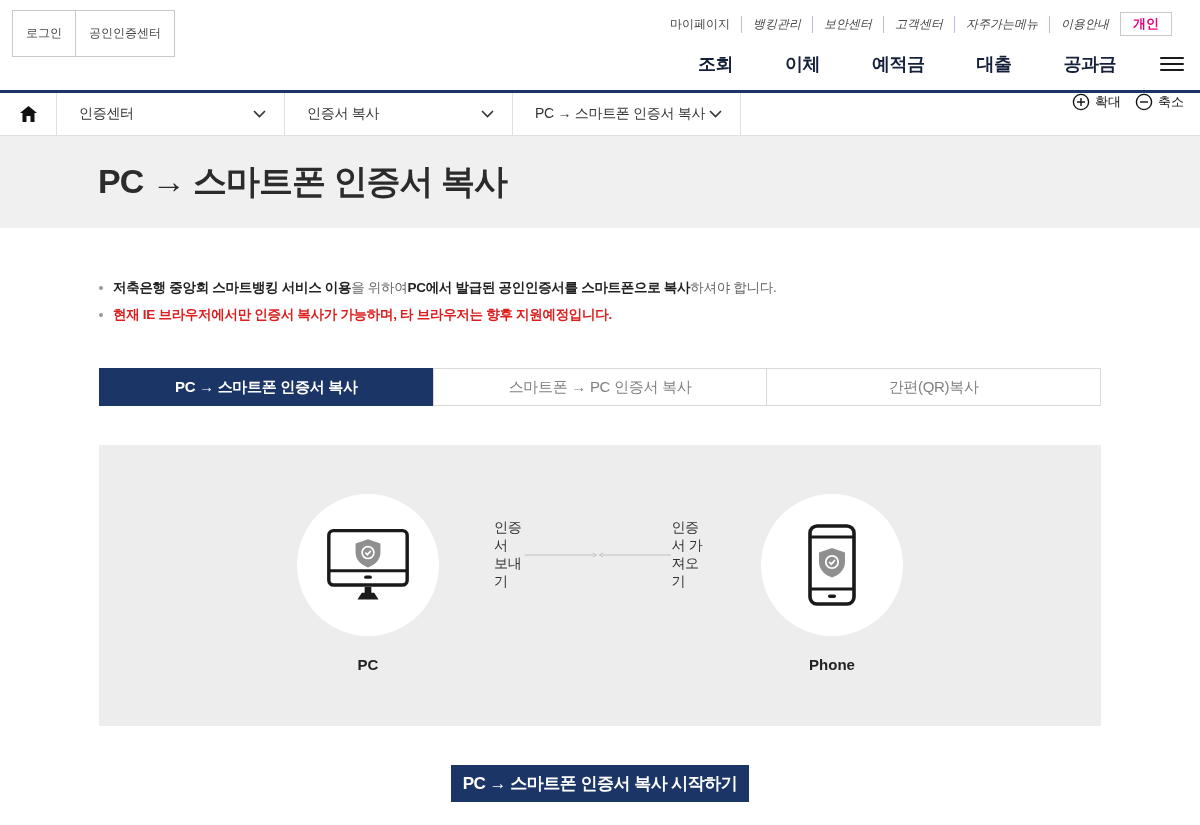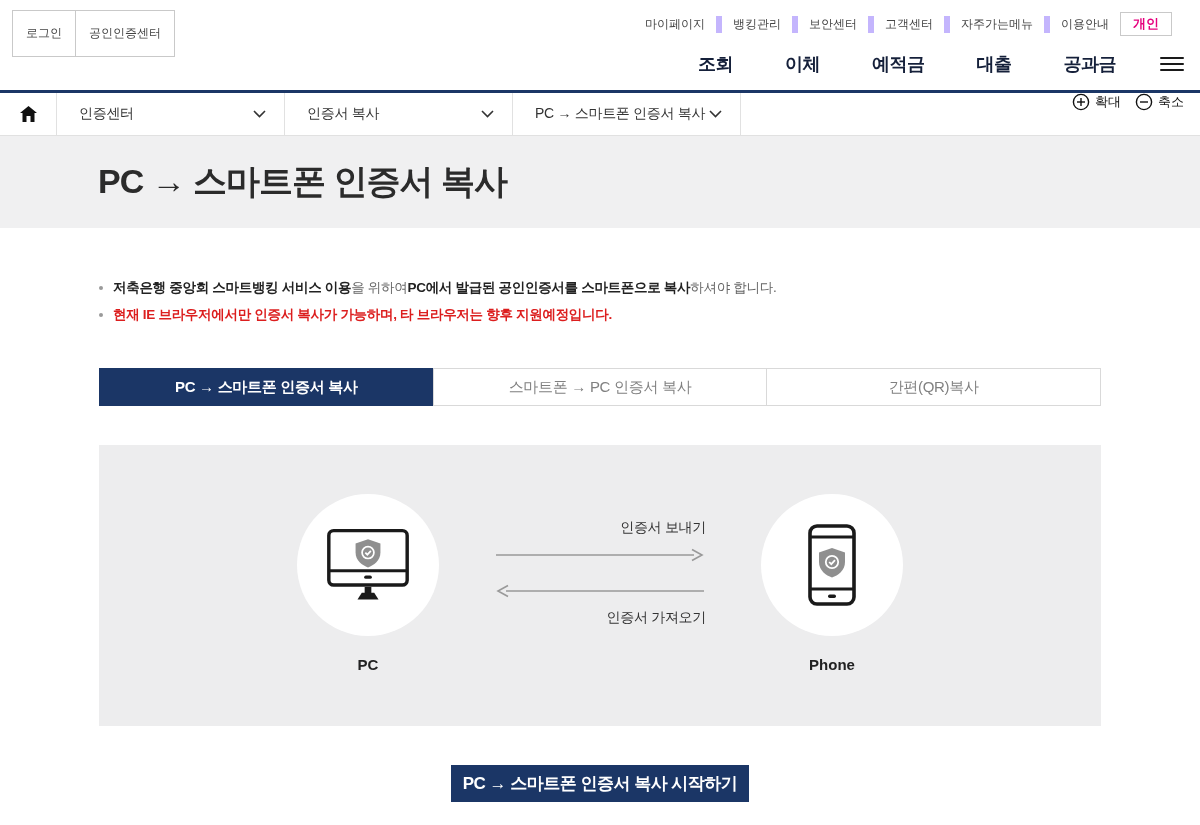--- a/index.html
+++ b/index.html
@@ -6,21 +6,21 @@
   body { font-family:"Liberation Sans","DejaVu Sans",sans-serif; background:#fff; }
   .page { width:1200px; height:825px; background:#fff; overflow:hidden; position:relative; }
 
   
   .header { position:relative; height:90px; background:#fff; }
   .util-left { position:absolute; top:10px; left:12px; display:flex; }
   .util-btn { border:1px solid #c9c9c9; background:#fff; padding:14px 13px; font-size:12px; color:#444; cursor:pointer; }
   .util-btn + .util-btn { margin-left:-1px; }
   .util-right { position:absolute; top:12px; right:28px; display:flex; align-items:center; font-size:12px; color:#444;justify-content:space-between; }
   .util-link { padding:0 11px; cursor:pointer; white-space:nowrap; }
-  .util-link + .util-link { border-left:6px solid #c4b5fd; }
+  .util-link + .util-link { border-left:1px solid #c4b5fd;font-style:italic; }
   .user-badge { border:1px solid #c9c9c9; color:#e6007e; font-weight:bold; font-size:13px; padding:2px 12px; background:#fff; cursor:pointer; }
   .main-nav { position:absolute; bottom:14px; right:16px; display:flex; align-items:center; }
   .nav-item { font-size:18px; font-weight:bold; color:#15203a; margin-left:52px; cursor:pointer; letter-spacing:-0.5px; }
   .hamburger { margin-left:44px; width:24px; height:15px; display:flex; flex-direction:column; justify-content:space-between; cursor:pointer; }
   .hamburger span { display:block; height:2.4px; background:#1a1a1a; border-radius:1px; }
 
   
   .crumbbar { height:46px; border-top:3px solid #1b3666; border-bottom:1px solid #e1e1e1; display:flex; align-items:stretch; background:#fff; }
   .crumb-home { width:57px; border-right:1px solid #e1e1e1; display:flex; align-items:center; justify-content:center; cursor:pointer; }
   .crumb-sel { width:228px; border-right:1px solid #e1e1e1; display:flex; align-items:center; justify-content:space-between; padding:0 18px 0 22px; font-size:14px; color:#333; cursor:pointer; letter-spacing:-0.3px; }
@@ -42,21 +42,21 @@
 
   .tabs { display:flex; margin-top:40px; }
   .tab { flex:1; height:38px; border:1px solid #d9d9d9; background:#fff; color:#808080; font-size:15px; display:flex; align-items:center; justify-content:center; cursor:pointer; letter-spacing:-0.3px; }
   .tab + .tab { margin-left:-1px; }
   .tab.active { background:#1b3666; border-color:#1b3666; color:#fff; font-weight:bold; }
 
   .diagram { margin-top:39px; height:281px; background:#ededee; display:flex; align-items:flex-start; justify-content:center; padding-top:49px; }
   .node { display:flex; flex-direction:column; align-items:center; }
   .node-circle { width:142px; height:142px; border-radius:50%; background:#fff; display:flex; align-items:center; justify-content:center; }
   .node-label { margin-top:20px; font-size:15px; font-weight:bold; color:#222; }
-  .arrows { width:212px; margin:25px 55px 0 55px; display:flex; flex-direction:column; align-items:flex-end; }
+  .arrows { width:212px; margin:25px 55px 0 55px; display:flex; flex-direction:row; align-items:center; }
   .arrow-label { font-size:14px; color:#333; letter-spacing:-0.3px; }
   .arrow-svg { display:block; margin:11px 0; }
 
   .start-btn { margin:39px auto 0 auto; width:298px; height:37px; background:#1b3666; color:#fff; border:none; font-size:17px; font-weight:bold; display:flex; align-items:center; justify-content:center; cursor:pointer; letter-spacing:-0.5px; font-family:inherit; }
 </style>
 </head>
 <body>
 
 <div class="page">
 

